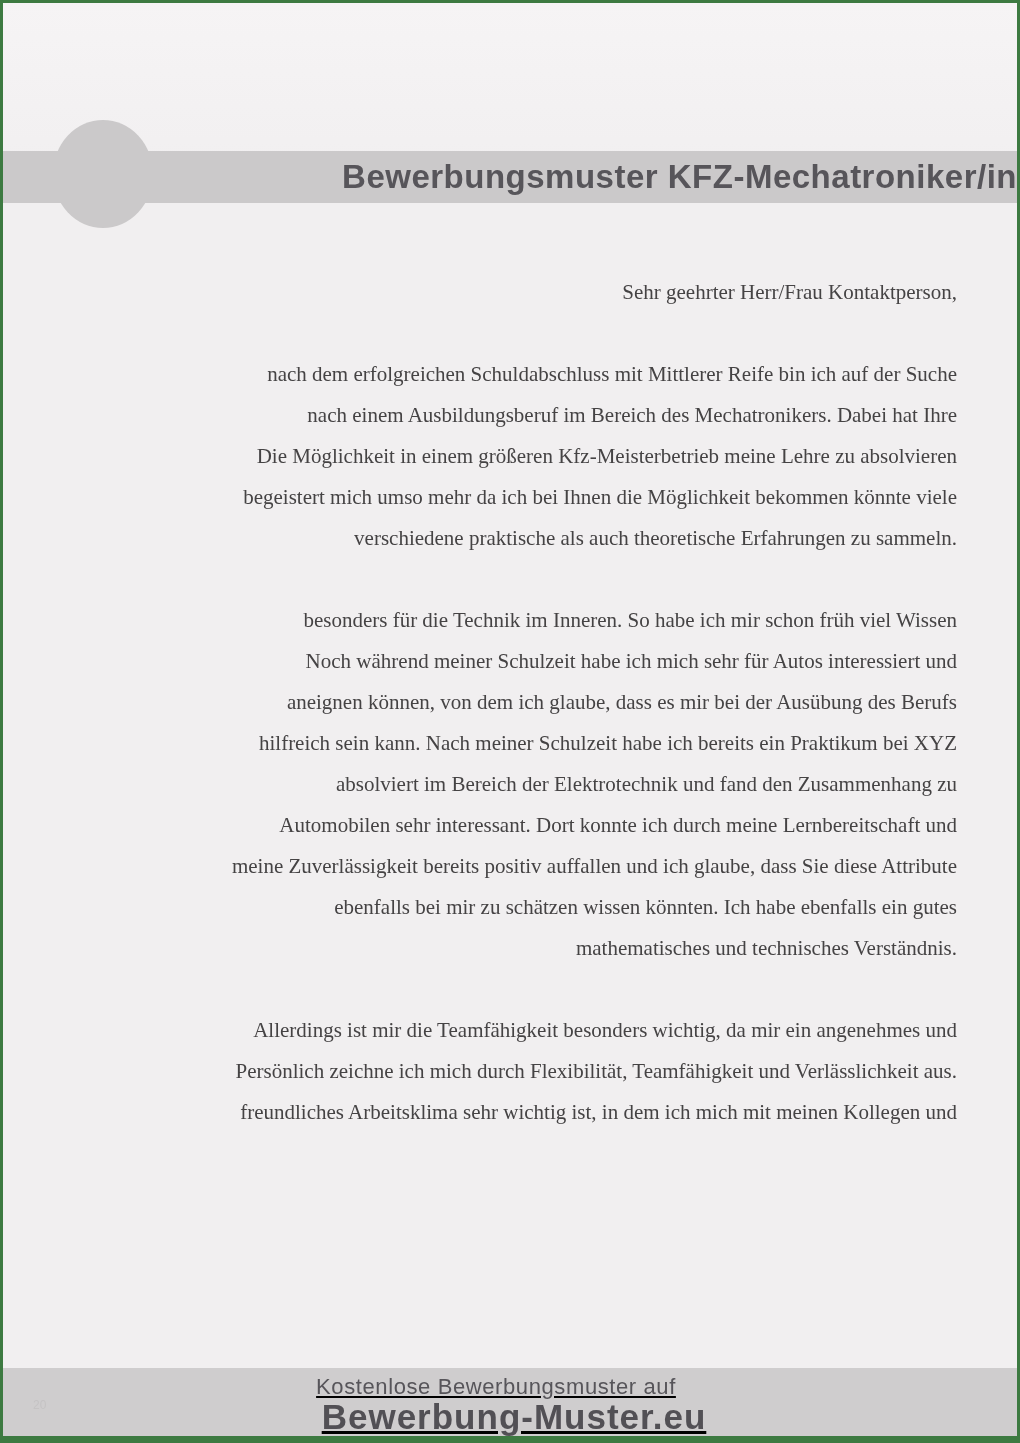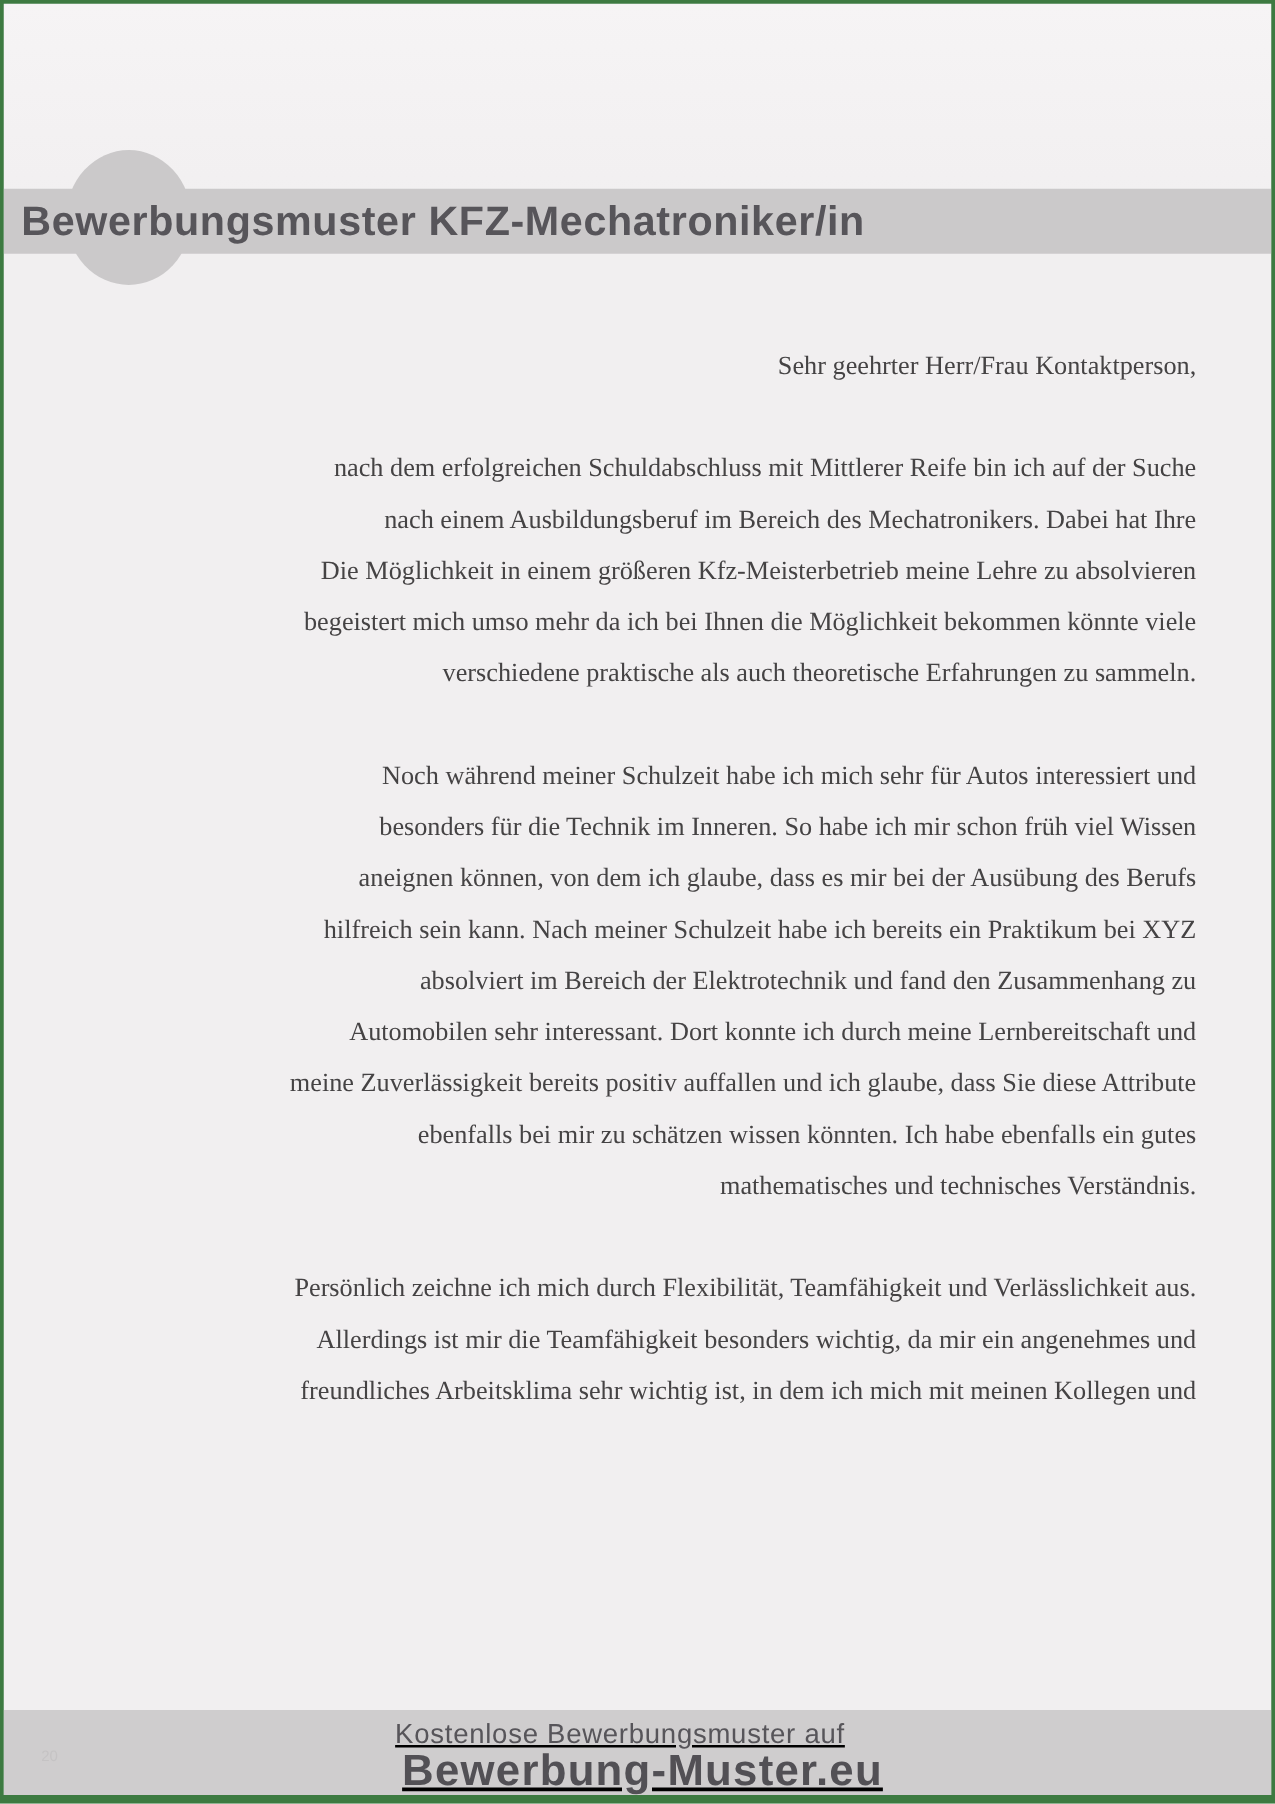--- a/index.html
+++ b/index.html
@@ -38,21 +38,21 @@
     position: absolute;
     left: 0;
     right: 0;
     top: 148px;
     height: 52px;
     background: var(--band-gray);
   }
   .header-title {
     width: 100%;
     line-height: 52px;
-    text-align: left;
+    text-align: right;
     text-indent: 14px;
     font-family: "Liberation Sans", sans-serif;
     font-weight: bold;
     font-size: 33px;
     letter-spacing: 0.5px;
     color: var(--heading-text);
     white-space: nowrap;
   }
   .letter-body {
     position: absolute;
@@ -122,33 +122,33 @@
     </div>
 
   <div class="paragraph">
         <div class="line">nach dem erfolgreichen Schuldabschluss mit Mittlerer Reife bin ich auf der Suche</div>
         <div class="line">nach einem Ausbildungsberuf im Bereich des Mechatronikers. Dabei hat Ihre</div>
         <div class="line">Die Möglichkeit in einem größeren Kfz-Meisterbetrieb meine Lehre zu absolvieren</div>
         <div class="line">begeistert mich umso mehr da ich bei Ihnen die Möglichkeit bekommen könnte viele</div>
         <div class="line">verschiedene praktische als auch theoretische Erfahrungen zu sammeln.</div>
       </div>
       <div class="paragraph">
+        <div class="line">besonders für die Technik im Inneren. So habe ich mir schon früh viel Wissen</div>
         <div class="line">Noch während meiner Schulzeit habe ich mich sehr für Autos interessiert und</div>
-        <div class="line">besonders für die Technik im Inneren. So habe ich mir schon früh viel Wissen</div>
         <div class="line">aneignen können, von dem ich glaube, dass es mir bei der Ausübung des Berufs</div>
         <div class="line">hilfreich sein kann. Nach meiner Schulzeit habe ich bereits ein Praktikum bei XYZ</div>
         <div class="line">absolviert im Bereich der Elektrotechnik und fand den Zusammenhang zu</div>
         <div class="line">Automobilen sehr interessant. Dort konnte ich durch meine Lernbereitschaft und</div>
         <div class="line">meine Zuverlässigkeit bereits positiv auffallen und ich glaube, dass Sie diese Attribute</div>
         <div class="line">ebenfalls bei mir zu schätzen wissen könnten. Ich habe ebenfalls ein gutes</div>
         <div class="line">mathematisches und technisches Verständnis.</div>
       </div>
       <div class="paragraph">
+        <div class="line">Allerdings ist mir die Teamfähigkeit besonders wichtig, da mir ein angenehmes und</div>
         <div class="line">Persönlich zeichne ich mich durch Flexibilität, Teamfähigkeit und Verlässlichkeit aus.</div>
-        <div class="line">Allerdings ist mir die Teamfähigkeit besonders wichtig, da mir ein angenehmes und</div>
         <div class="line">freundliches Arbeitsklima sehr wichtig ist, in dem ich mich mit meinen Kollegen und</div>
       </div>
     </div>
 
   <div class="footer-band">
     <div class="footer-tagline">Kostenlose Bewerbungsmuster auf</div>
     <div class="footer-brand">Bewerbung-Muster.eu</div>
     <div class="page-number">20</div>
   </div>
 

